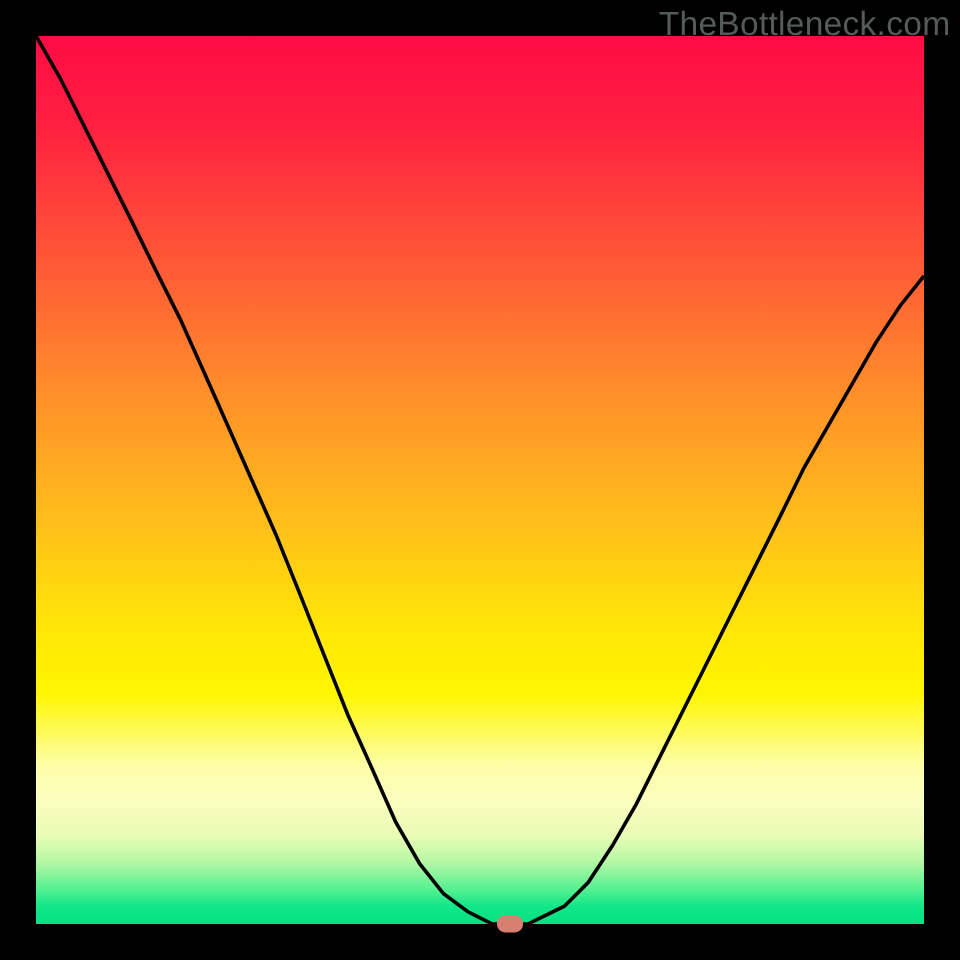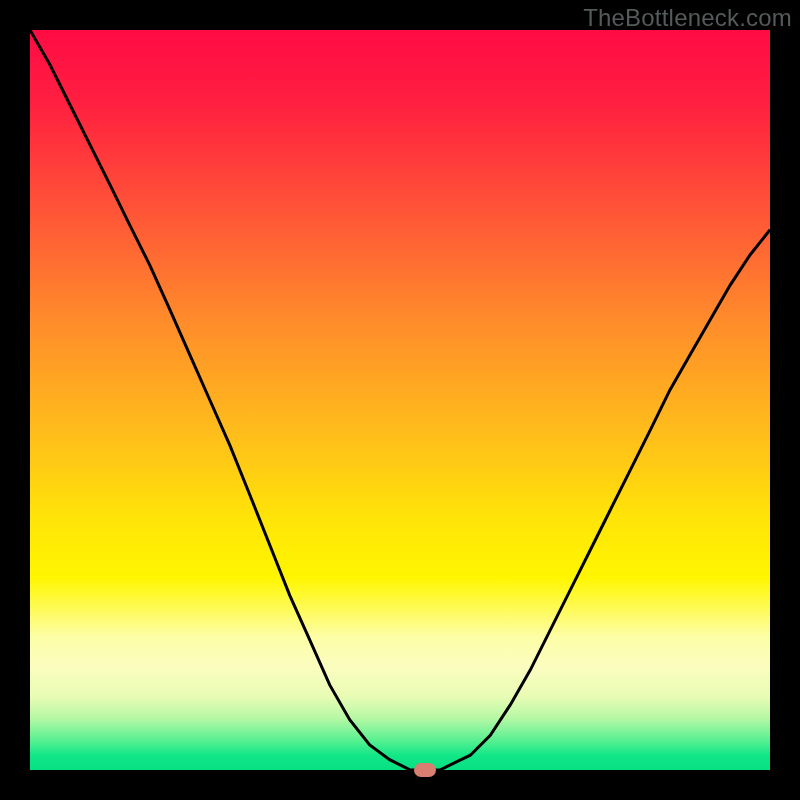--- a/index.html
+++ b/index.html
@@ -40,21 +40,21 @@
       #58f091 96%,
       #12e787 98%,
       #06e083 100%
     );
   }
   .watermark {
     position: absolute;
     top: 4px;
     right: 8px;
     color: #555a5a;
-    font-size: 24px;
+    font-size: 28px;
     letter-spacing: 0.2px;
     font-weight: 500;
   }
   .curve {
     position: absolute;
     left: 30px;
     top: 30px;
     width: 740px;
     height: 740px;
     pointer-events: none;

